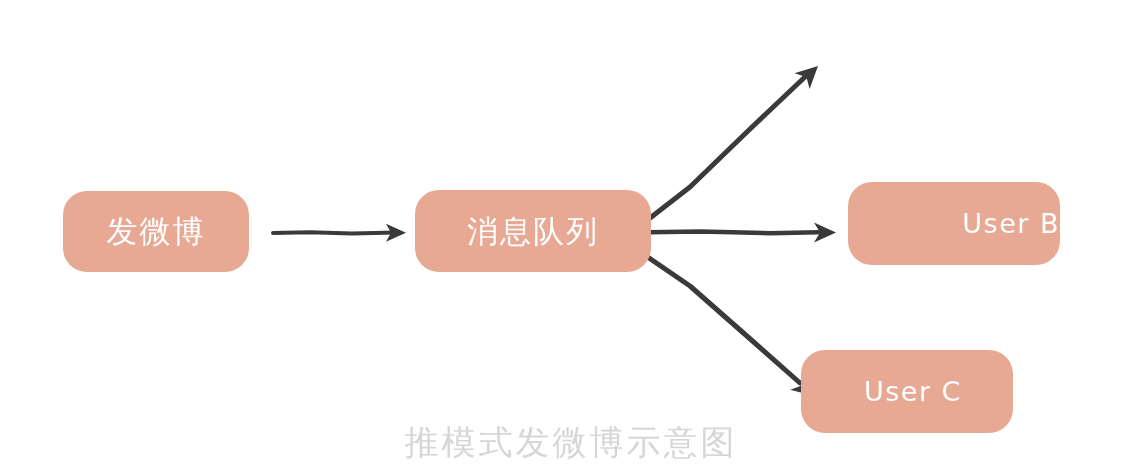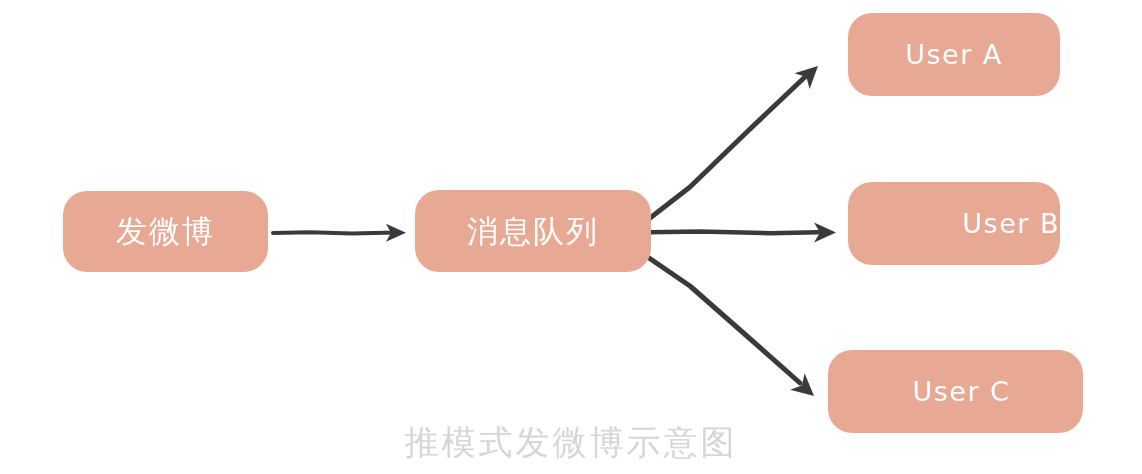--- a/index.html
+++ b/index.html
@@ -80,35 +80,32 @@
     <g>
       <path d="M 632,232.5 L 700,231.4 L 770,233.2 L 818,232.2" fill="none" stroke="#3a3a3c" stroke-width="4.5" stroke-linecap="round" stroke-linejoin="round"></path>
       <path d="M 0,0 L -22,-10 L -16,0 L -22,10 Z" transform="translate(836,232.5) rotate(0)" fill="#3a3a3c"></path>
     </g>
     <g>
       <path d="M 633,247 L 690,286 L 748,337 L 800,383" fill="none" stroke="#3a3a3c" stroke-width="5" stroke-linecap="round" stroke-linejoin="round"></path>
       <path d="M 0,0 L -22,-11 L -16,0 L -22,11 Z" transform="translate(814,396) rotate(41)" fill="#3a3a3c"></path>
     </g>
   </svg>
 
-  <div class="node node-cn" style="left:63px; top:191px; width:205px; height:81px; background:#e8a994;">
+  <div class="node node-cn" style="left:63px; top:191px; width:186px; height:81px; background:#e8a994;">
     <span class="node-label">发微博</span>
   </div>
 
   <div class="node node-cn" style="left:415px; top:190px; width:236px; height:82px; background:#e8a994;">
     <span class="node-label">消息队列</span>
   </div>
 
-  <div class="node node-en" style="left:848px; top:13px; width:212px; height:83px; background:#e8a994;">
-    <span class="node-label">User A</span>
-  </div>
 
   <div class="node node-en" style="left:848px; top:182px; width:212px; height:83px; background:#e8a994;justify-content:flex-end;">
     <span class="node-label">User B</span>
   </div>
 
-  <div class="node node-en" style="left:828px; top:350px; width:255px; height:83px; background:#e8a994;padding-left:12px;">
+  <div class="node node-en" style="left:801px; top:350px; width:212px; height:83px; background:#e8a994;padding-left:12px;">
     <span class="node-label">User C</span>
   </div>
 
   <div id="caption">推模式发微博示意图</div>
 
 </div>
 
 </body></html>

